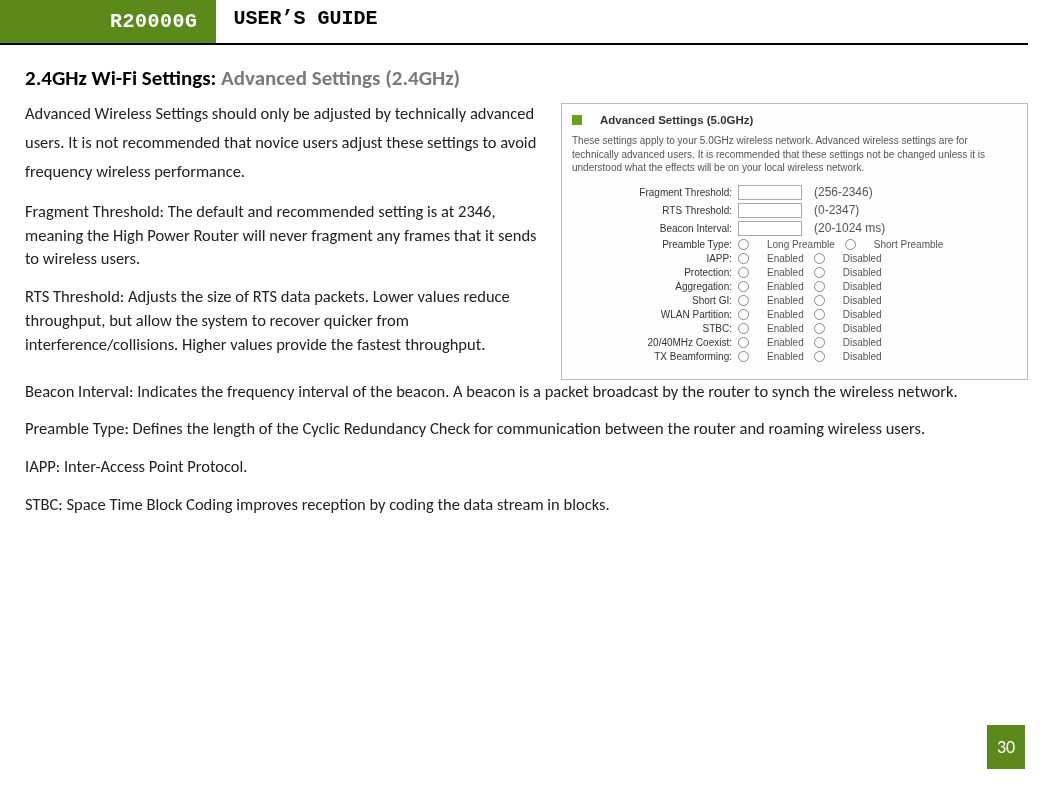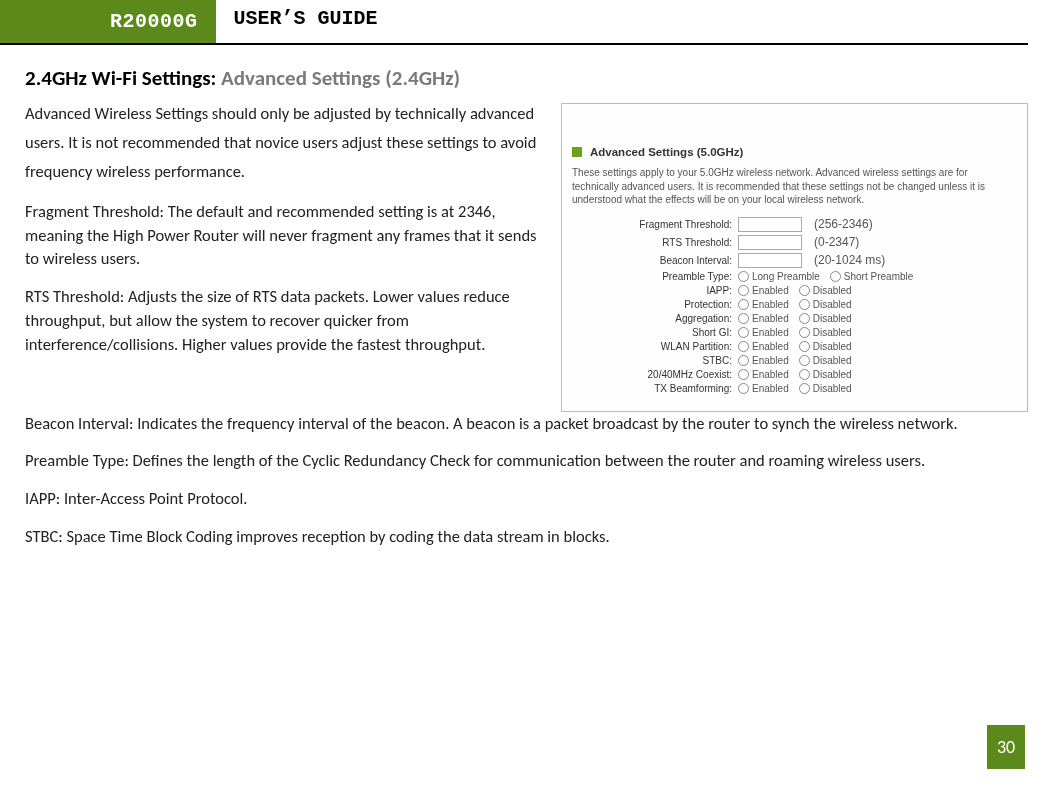--- a/index.html
+++ b/index.html
@@ -67,23 +67,22 @@
     color: #333;
     padding: 10px 10px 14px 10px;
     margin-top: 4px;
   }
   .sb-title {
     font-weight: bold;
     color: #333;
     margin-bottom: 8px;
     display: flex;
     align-items: center;
-    gap: 8px;
+    gap: 18px;
     font-size: 11.5px;
-    margin-top: 32px;
   }
   .sb-title .sq {
     width: 10px; height: 10px; background: #6aa21a; display: inline-block;
   }
   .sb-desc {
     color: #555;
     font-size: 10px;
     line-height: 1.35;
     margin-bottom: 10px;
   }
@@ -104,21 +103,21 @@
     height: 13px;
     border: 1px solid #aaa;
     font-size: 10px;
     padding: 0 2px;
   }
   .sb-hint { margin-left: 12px; color: #555; font-size: 12px; }
   .sb-radio {
     display: inline-flex;
     align-items: flex-start;
     margin-right: 10px;
-    gap: 3px;
+    gap: 18px;
     color: #555;
   }
   .sb-radio .dot {
     width: 9px; height: 9px; border: 1px solid #888; border-radius: 50%; display: inline-block; background: #fff;
   }
   .pagefoot {
     position: absolute;
     right: 28px;
     bottom: 22px;
     width: 38px;

